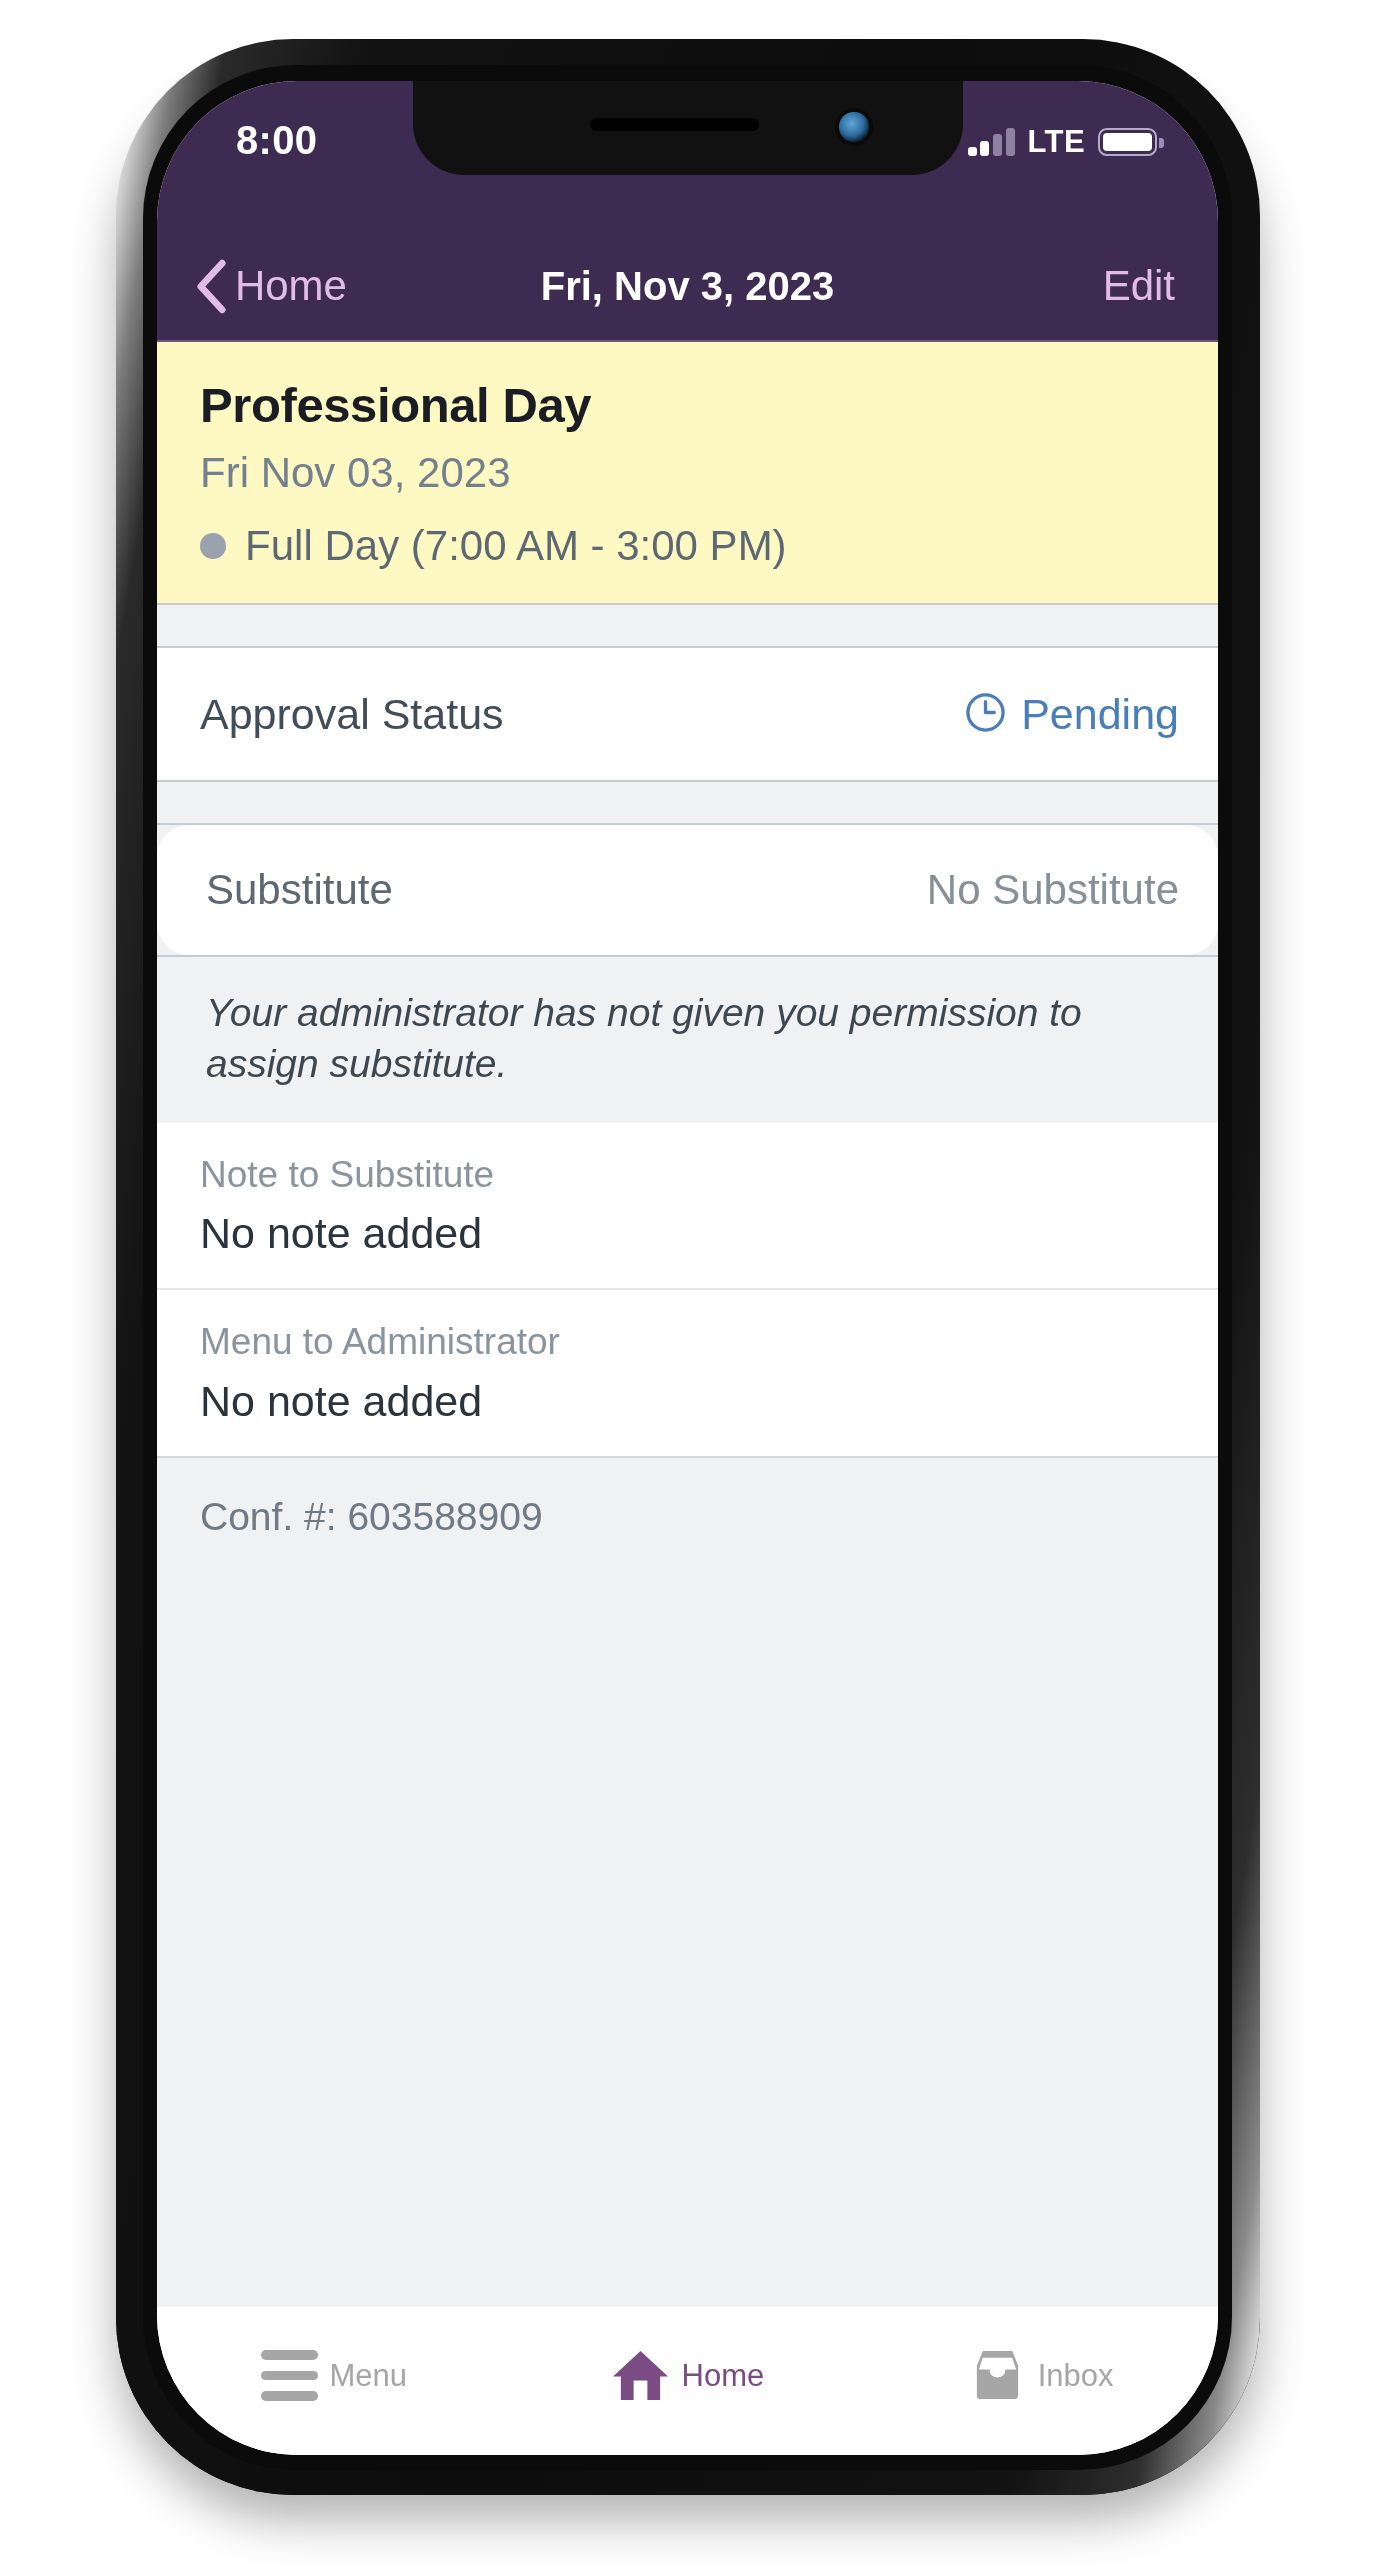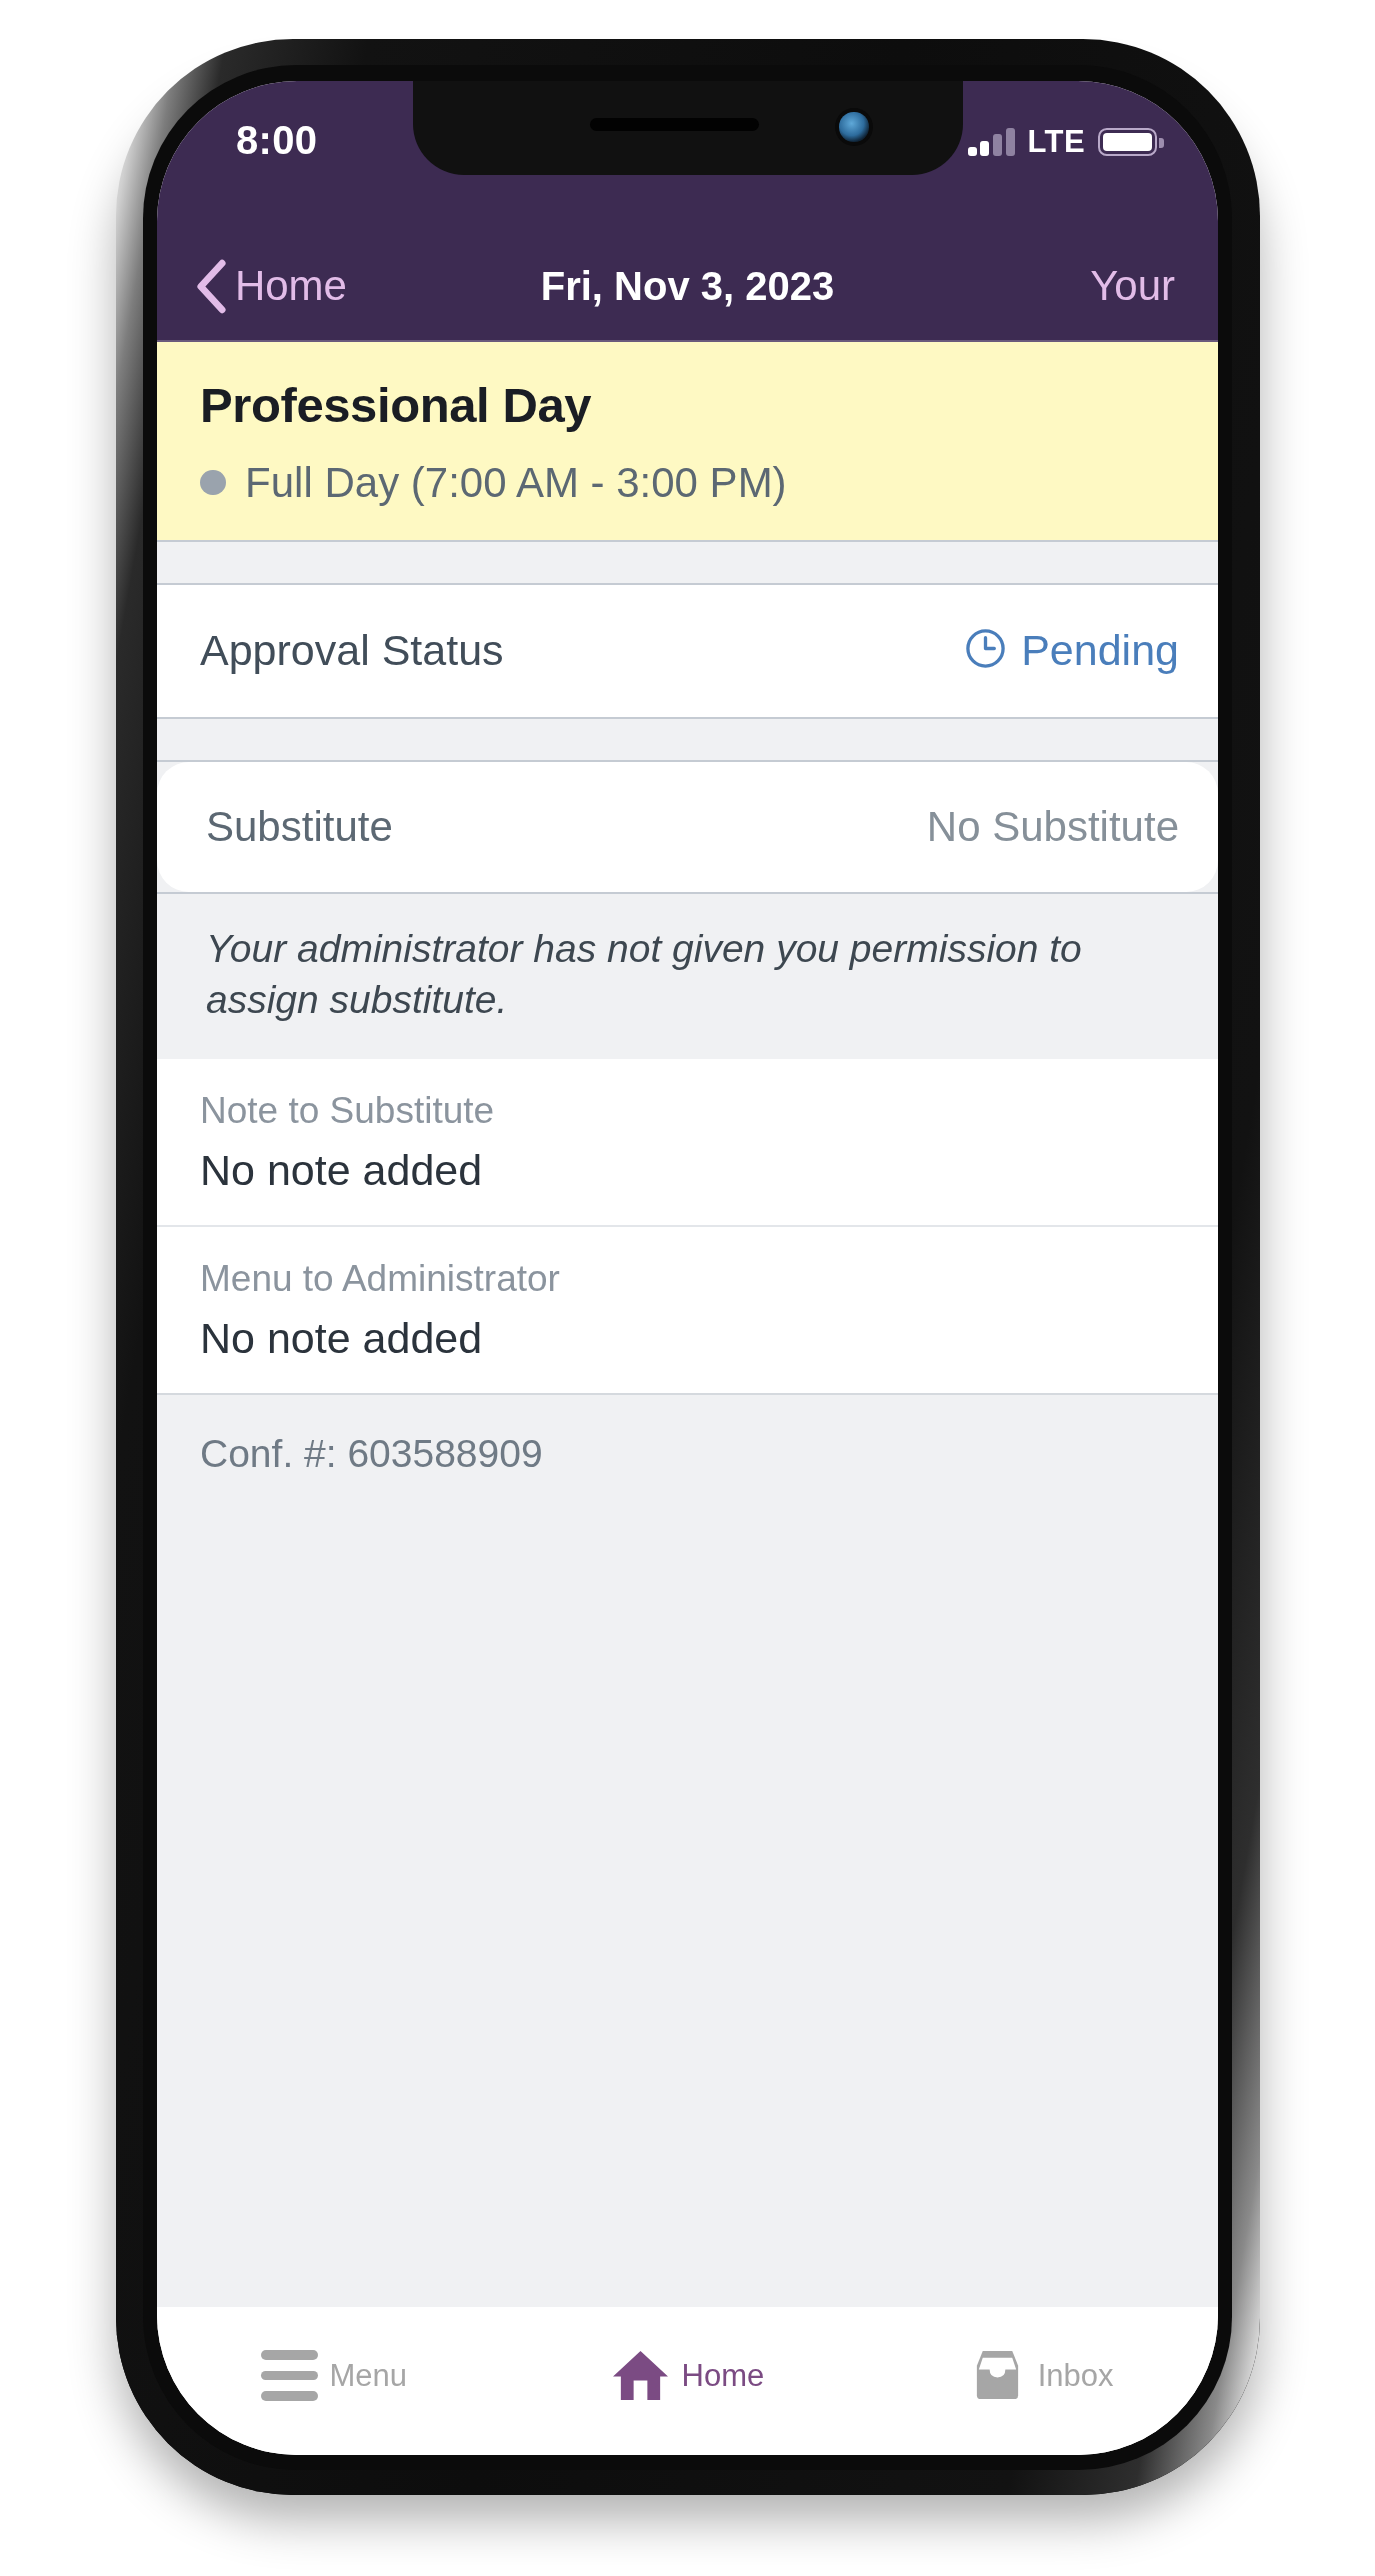--- a/index.html
+++ b/index.html
@@ -400,27 +400,28 @@
     <div id="nav-bar">
       <div id="nav-title">Fri, Nov 3, 2023</div>
       <div id="nav-back">
         <span>
           <svg width="33" height="55" viewBox="0 0 34 56" aria-hidden="true">
             <path d="M29 4 L7 28 L29 52" fill="none" stroke="#e2bce8" stroke-width="7" stroke-linecap="round" stroke-linejoin="round"></path>
           </svg>
         </span>
         <span id="nav-back-label">Home</span>
       </div>
-      <div id="nav-edit">Your</div>
+      <div id="nav-edit">Edit</div>
     </div>
 
     <div id="content">
 
       <div id="event-header">
         <div id="event-title">Professional Day</div>
+        <div id="event-date">Fri Nov 03, 2023</div>
         <div id="event-duration-row">
           <span id="event-dot"></span>
           <span id="event-duration">Full Day (7:00 AM - 3:00 PM)</span>
         </div>
       </div>
 
       <div class="spacer-band"></div>
 
       <div id="approval-row">
         <span id="approval-label">Approval Status</span>

